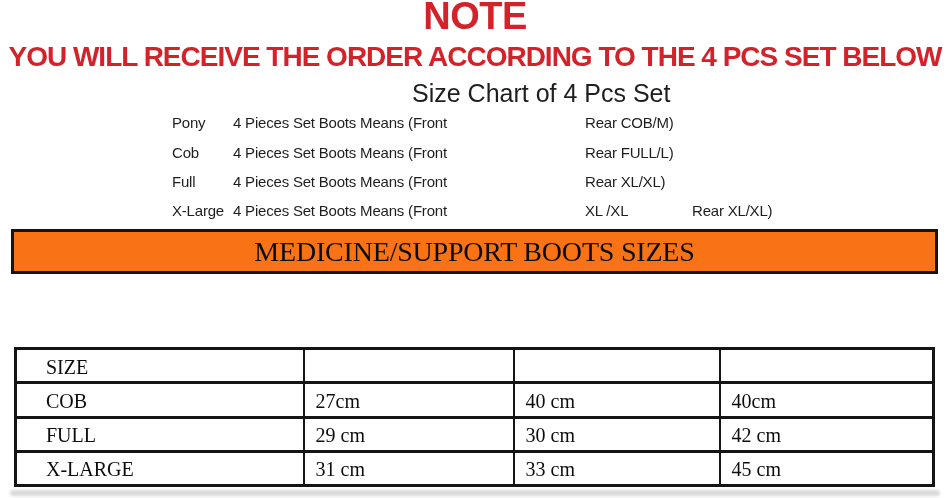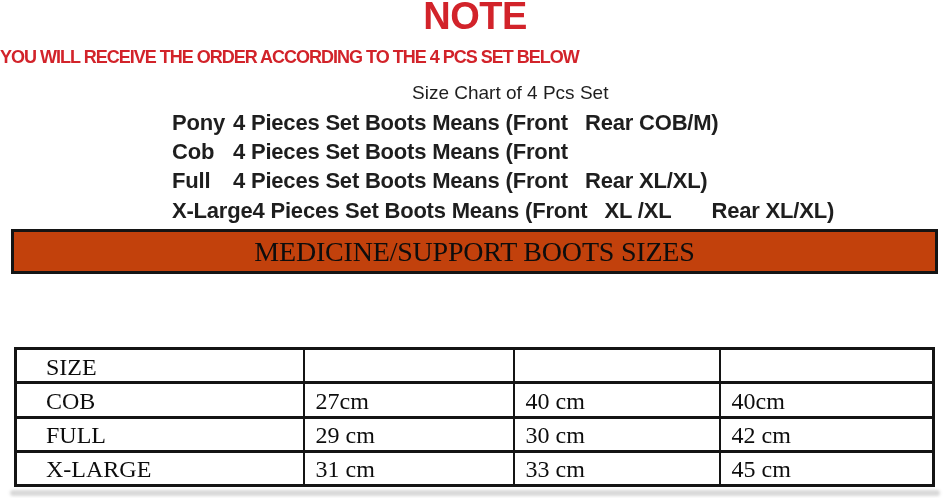--- a/index.html
+++ b/index.html
@@ -9,54 +9,54 @@
   }
   .page{position:absolute;inset:0;}
 
   
   .note-title{
     position:absolute;top:-5px;left:0;width:100%;text-align:center;
     color:#d2232a;font-weight:bold;font-size:38px;letter-spacing:-.5px;line-height:42px;
     white-space:nowrap;
   }
   .note-subtitle{
-    position:absolute;top:41px;left:0;width:100%;
-    color:#d2232a;font-weight:bold;font-size:18px;letter-spacing:-1px;line-height:32px;
+    position:absolute;top:41px;left:0;width:100%;text-align:center;
+    color:#d2232a;font-weight:bold;font-size:28px;letter-spacing:-1px;line-height:32px;
     white-space:nowrap;
   }
 
   
   .chart-heading{
     position:absolute;top:80px;left:412px;
-    color:#1e1e1e;font-size:19px;line-height:26px;white-space:nowrap;
+    color:#1e1e1e;font-size:25px;line-height:26px;white-space:nowrap;
   }
 
   
   .desc-block{position:absolute;top:108px;left:172px;color:#1e1e1e;}
-  .desc-row{display:flex;align-items:center;height:29.4px;font-size:22px;letter-spacing:-.2px;white-space:nowrap;font-weight:bold;}
+  .desc-row{display:flex;align-items:center;height:29.4px;font-size:15px;letter-spacing:-.2px;white-space:nowrap;}
   .desc-row .dname{min-width:61px;}
   .desc-row .ddesc{width:352px;min-width:352px;}
   .desc-row .dfront{width:107px;min-width:107px;}
 
   
   .banner{
     position:absolute;top:229px;left:11px;width:927px;height:45px;box-sizing:border-box;
-    border:3px solid #141414;background:#c2410c;
+    border:3px solid #141414;background:#f97316;
     display:flex;align-items:center;justify-content:center;
   }
   .banner-text{
     font-family:"Liberation Serif",serif;font-size:28px;color:#0d0d0d;letter-spacing:-.2px;
     white-space:nowrap;
   }
 
   
   table.size-table{
     position:absolute;top:347px;left:14px;width:918px;height:140px;
     border-collapse:collapse;table-layout:fixed;
-    font-family:"Liberation Serif",serif;font-size:24px;color:#0d0d0d;
+    font-family:"Liberation Serif",serif;font-size:20px;color:#0d0d0d;
   }
   table.size-table td{
     border:2px solid #141414;border-top-width:3px;border-bottom-width:3px;
     vertical-align:middle;padding:2px 0 0 11px;line-height:1;overflow:hidden;white-space:nowrap;
   }
   table.size-table{border:3px solid #141414;}
   table.size-table td:first-child{padding-left:29px;}
 
   
   .bottom-smudge{
@@ -77,20 +77,21 @@
 
   <div class="desc-block">
     <div class="desc-row">
       <span class="dname">Pony</span>
       <span class="ddesc">4 Pieces Set Boots Means (Front</span>
       <span class="drear">Rear COB/M)</span>
     </div>
     <div class="desc-row">
       <span class="dname">Cob</span>
       <span class="ddesc">4 Pieces Set Boots Means (Front</span>
+      <span class="drear">Rear FULL/L)</span>
     </div>
     <div class="desc-row">
       <span class="dname">Full</span>
       <span class="ddesc">4 Pieces Set Boots Means (Front</span>
       <span class="drear">Rear XL/XL)</span>
     </div>
     <div class="desc-row">
       <span class="dname">X-Large</span>
       <span class="ddesc">4 Pieces Set Boots Means (Front</span>
       <span class="dfront">XL /XL</span>

